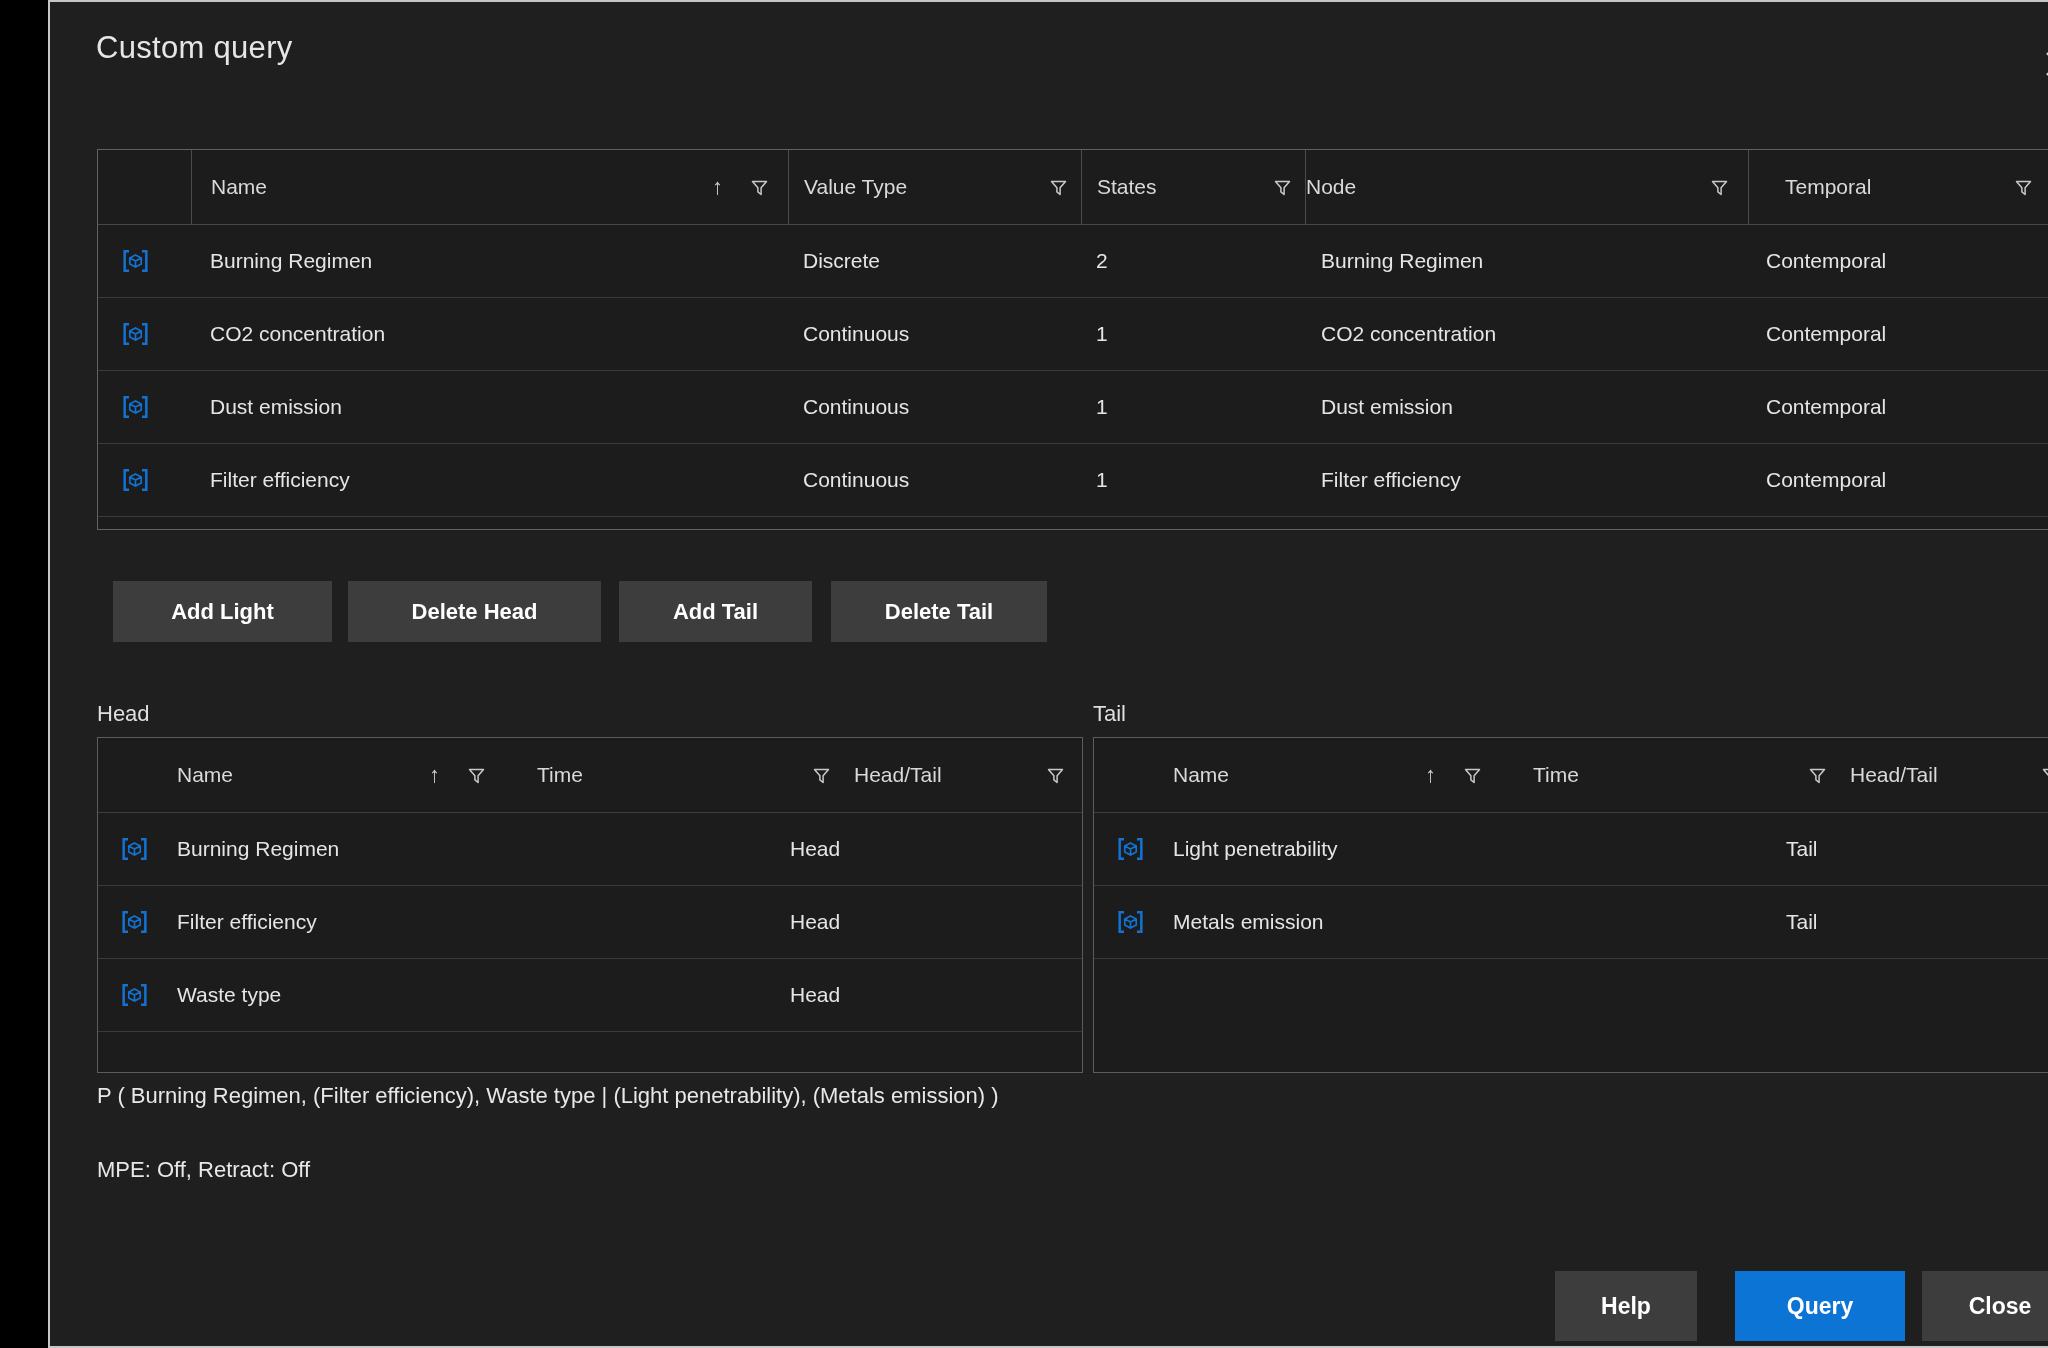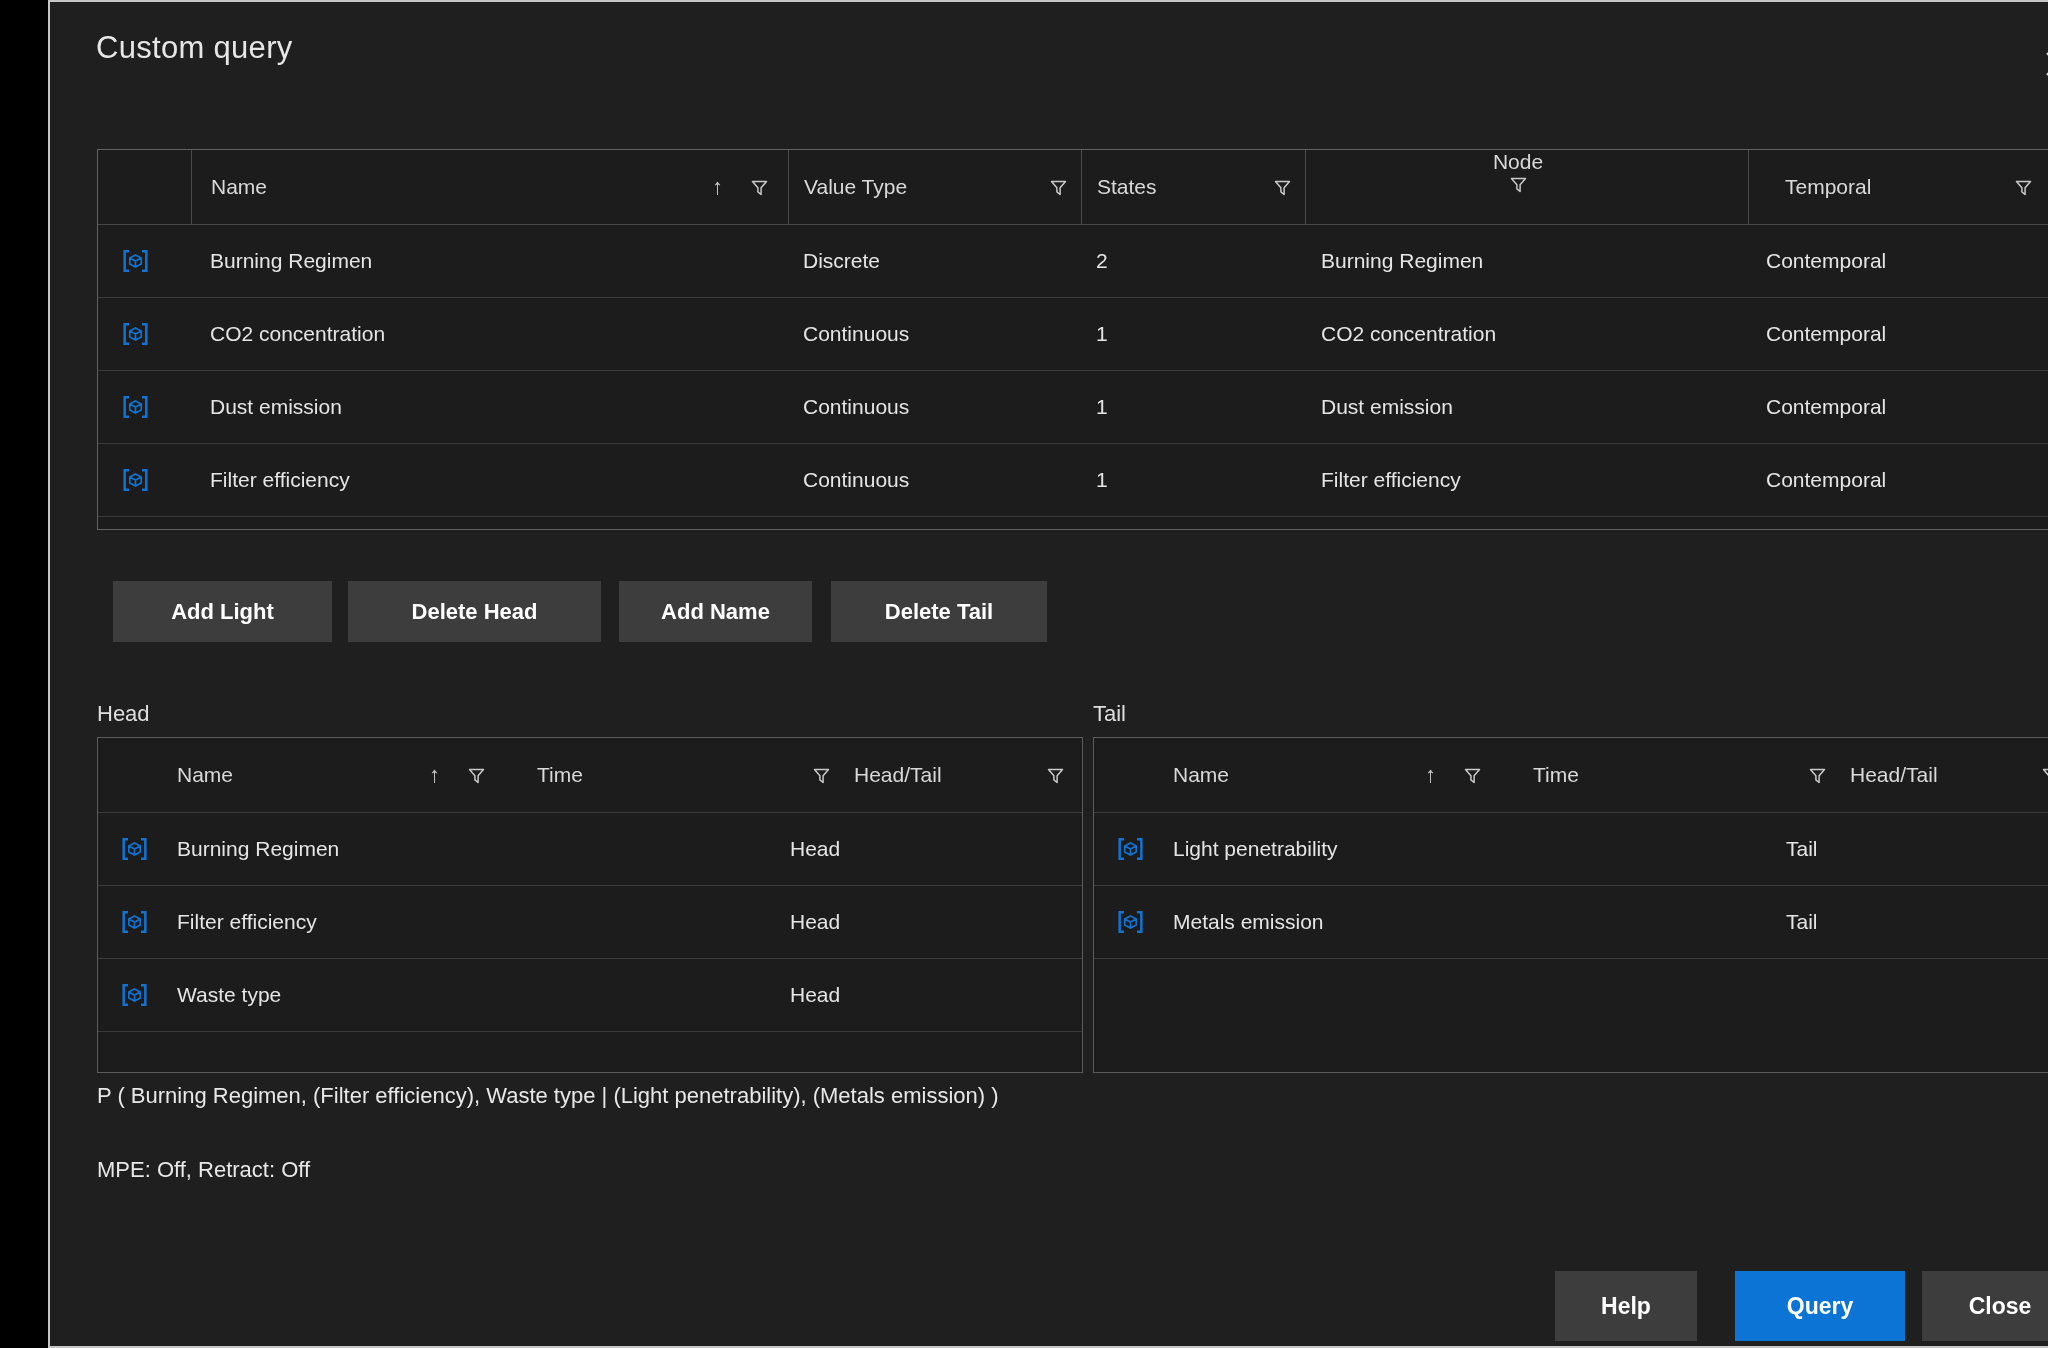--- a/index.html
+++ b/index.html
@@ -29,21 +29,21 @@
   .mt-header{display:flex;height:75px;border-bottom:1px solid #474747;box-sizing:border-box;}
   .hcell{
     display:flex;align-items:center;box-sizing:border-box;
     color:#d9d9d9;font-size:21px;border-left:1px solid #4a4a4a;
   }
   .hcell:first-child{border-left:none;}
   .hc-icon{width:93px;}
   .hc-name{width:597px;padding-left:19px;padding-right:18px;}
   .hc-vt{width:293px;padding-left:15px;padding-right:12px;}
   .hc-states{width:224px;padding-left:15px;padding-right:12px;}
-  .hc-node{width:443px;padding-right:18px;flex-direction:column;}
+  .hc-node{width:443px;padding-right:18px;}
   .hc-temporal{width:301px;padding-left:36px;padding-right:15px;}
   .hc-gutter{width:28px;}
   .spacer{margin-left:auto;}
   .sort-arrow{color:#c9c9c9;font-size:22px;margin-right:26px;}
   .mt-body{position:relative;height:304px;}
   .mt-row{display:flex;height:73px;border-bottom:1px solid #3a3a3a;box-sizing:border-box;
           color:#e5e5e5;font-size:21px;align-items:center;}
   .cell{display:flex;align-items:center;box-sizing:border-box;height:100%;}
   .c-icon{width:93px;justify-content:center;padding-right:18px;}
   .c-name{width:597px;padding-left:19px;}
@@ -225,21 +225,21 @@
       <div class="v-scrollbar">
         <div class="sb-up"></div>
         <div class="sb-thumb"></div>
         <div class="sb-down"></div>
       </div>
     </div>
   </div>
 
   <div class="act-btn" style="left:63px;width:219px;">Add Light</div>
   <div class="act-btn" style="left:298px;width:253px;">Delete Head</div>
-  <div class="act-btn" style="left:569px;width:193px;">Add Name</div>
+  <div class="act-btn" style="left:569px;width:193px;">Add Tail</div>
   <div class="act-btn" style="left:781px;width:216px;">Delete Tail</div>
 
   <div class="section-label" style="left:47px;">Head</div>
   <div class="sub-table" style="left:47px;width:986px;">
     <div class="st-header">
       <div class="cell sc-icon"></div>
       <div class="sc-name">
         <span>Name</span>
         <span class="spacer"></span>
         <span class="sort-arrow">↑</span>

